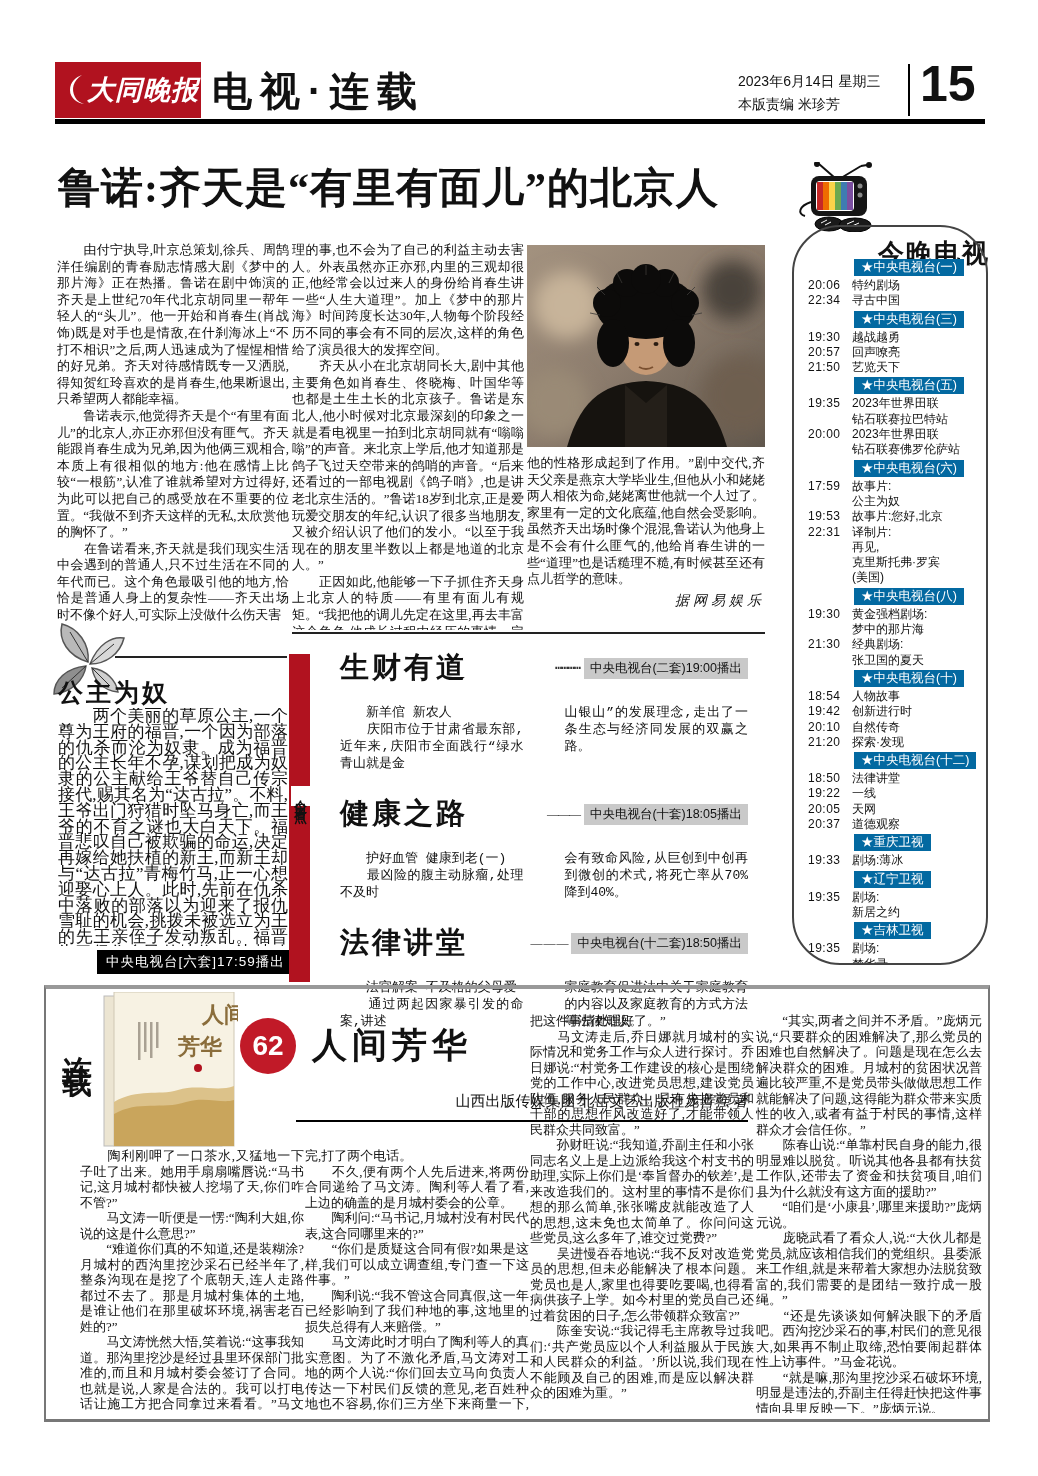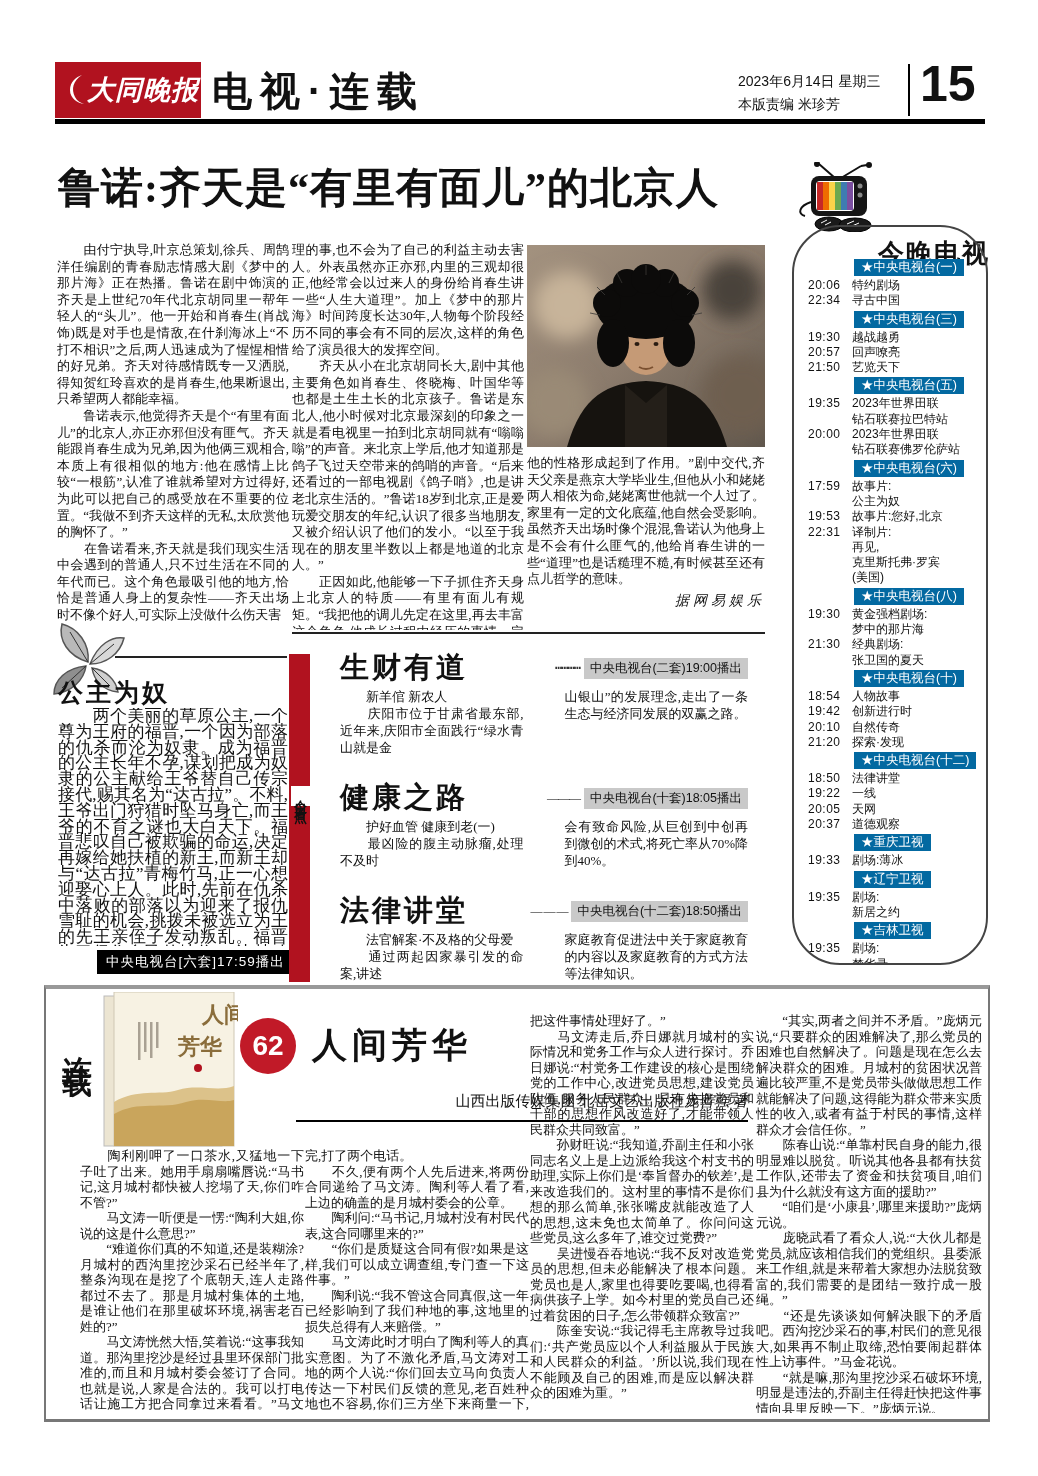--- a/index.html
+++ b/index.html
@@ -45,21 +45,21 @@
      writing-mode:vertical-rl;text-orientation:upright;font-size:13px;font-weight:bold;
      padding:3px 0;letter-spacing:3px;text-align:center;}
   .spots{left:340px;top:648px;width:408px;}
   .spot-item{margin-bottom:22px;}
   .spot-head{display:flex;align-items:center;}
   .spot-title{font-size:29px;font-weight:900;letter-spacing:3px;
      font-family:"Liberation Sans",sans-serif;}
   .spot-leader{margin-left:auto;color:#333;font-size:12px;letter-spacing:-1px;}
   .spot-channel{background:#c9c9c9;font-size:12.5px;padding:2px 6px;margin-left:4px;
      font-family:"Liberation Sans",sans-serif;white-space:nowrap;}
-  .spot-body{display:flex;gap:41px;margin-top:0;}
+  .spot-body{display:flex;gap:41px;margin-top:16px;font-family:Liberation Mono, monospace;}
   .spot-left,.spot-right{width:190px;font-size:13px;line-height:17px;text-align:justify;
      white-space:pre-wrap;}
 
   
   .tv-icon{left:795px;top:162px;}
   .tv-title{left:878px;top:188px;font-size:26px;font-weight:900;letter-spacing:2px;
      font-family:"Liberation Sans",sans-serif;margin-top:48px;}
   .tv-box{left:792px;top:225px;width:196px;height:740px;border:2px solid #444;
      border-radius:48px;padding:30px 0 0 14px;box-sizing:border-box;overflow:hidden;}
   .tv-row{display:flex;font-size:12px;line-height:15.3px;

